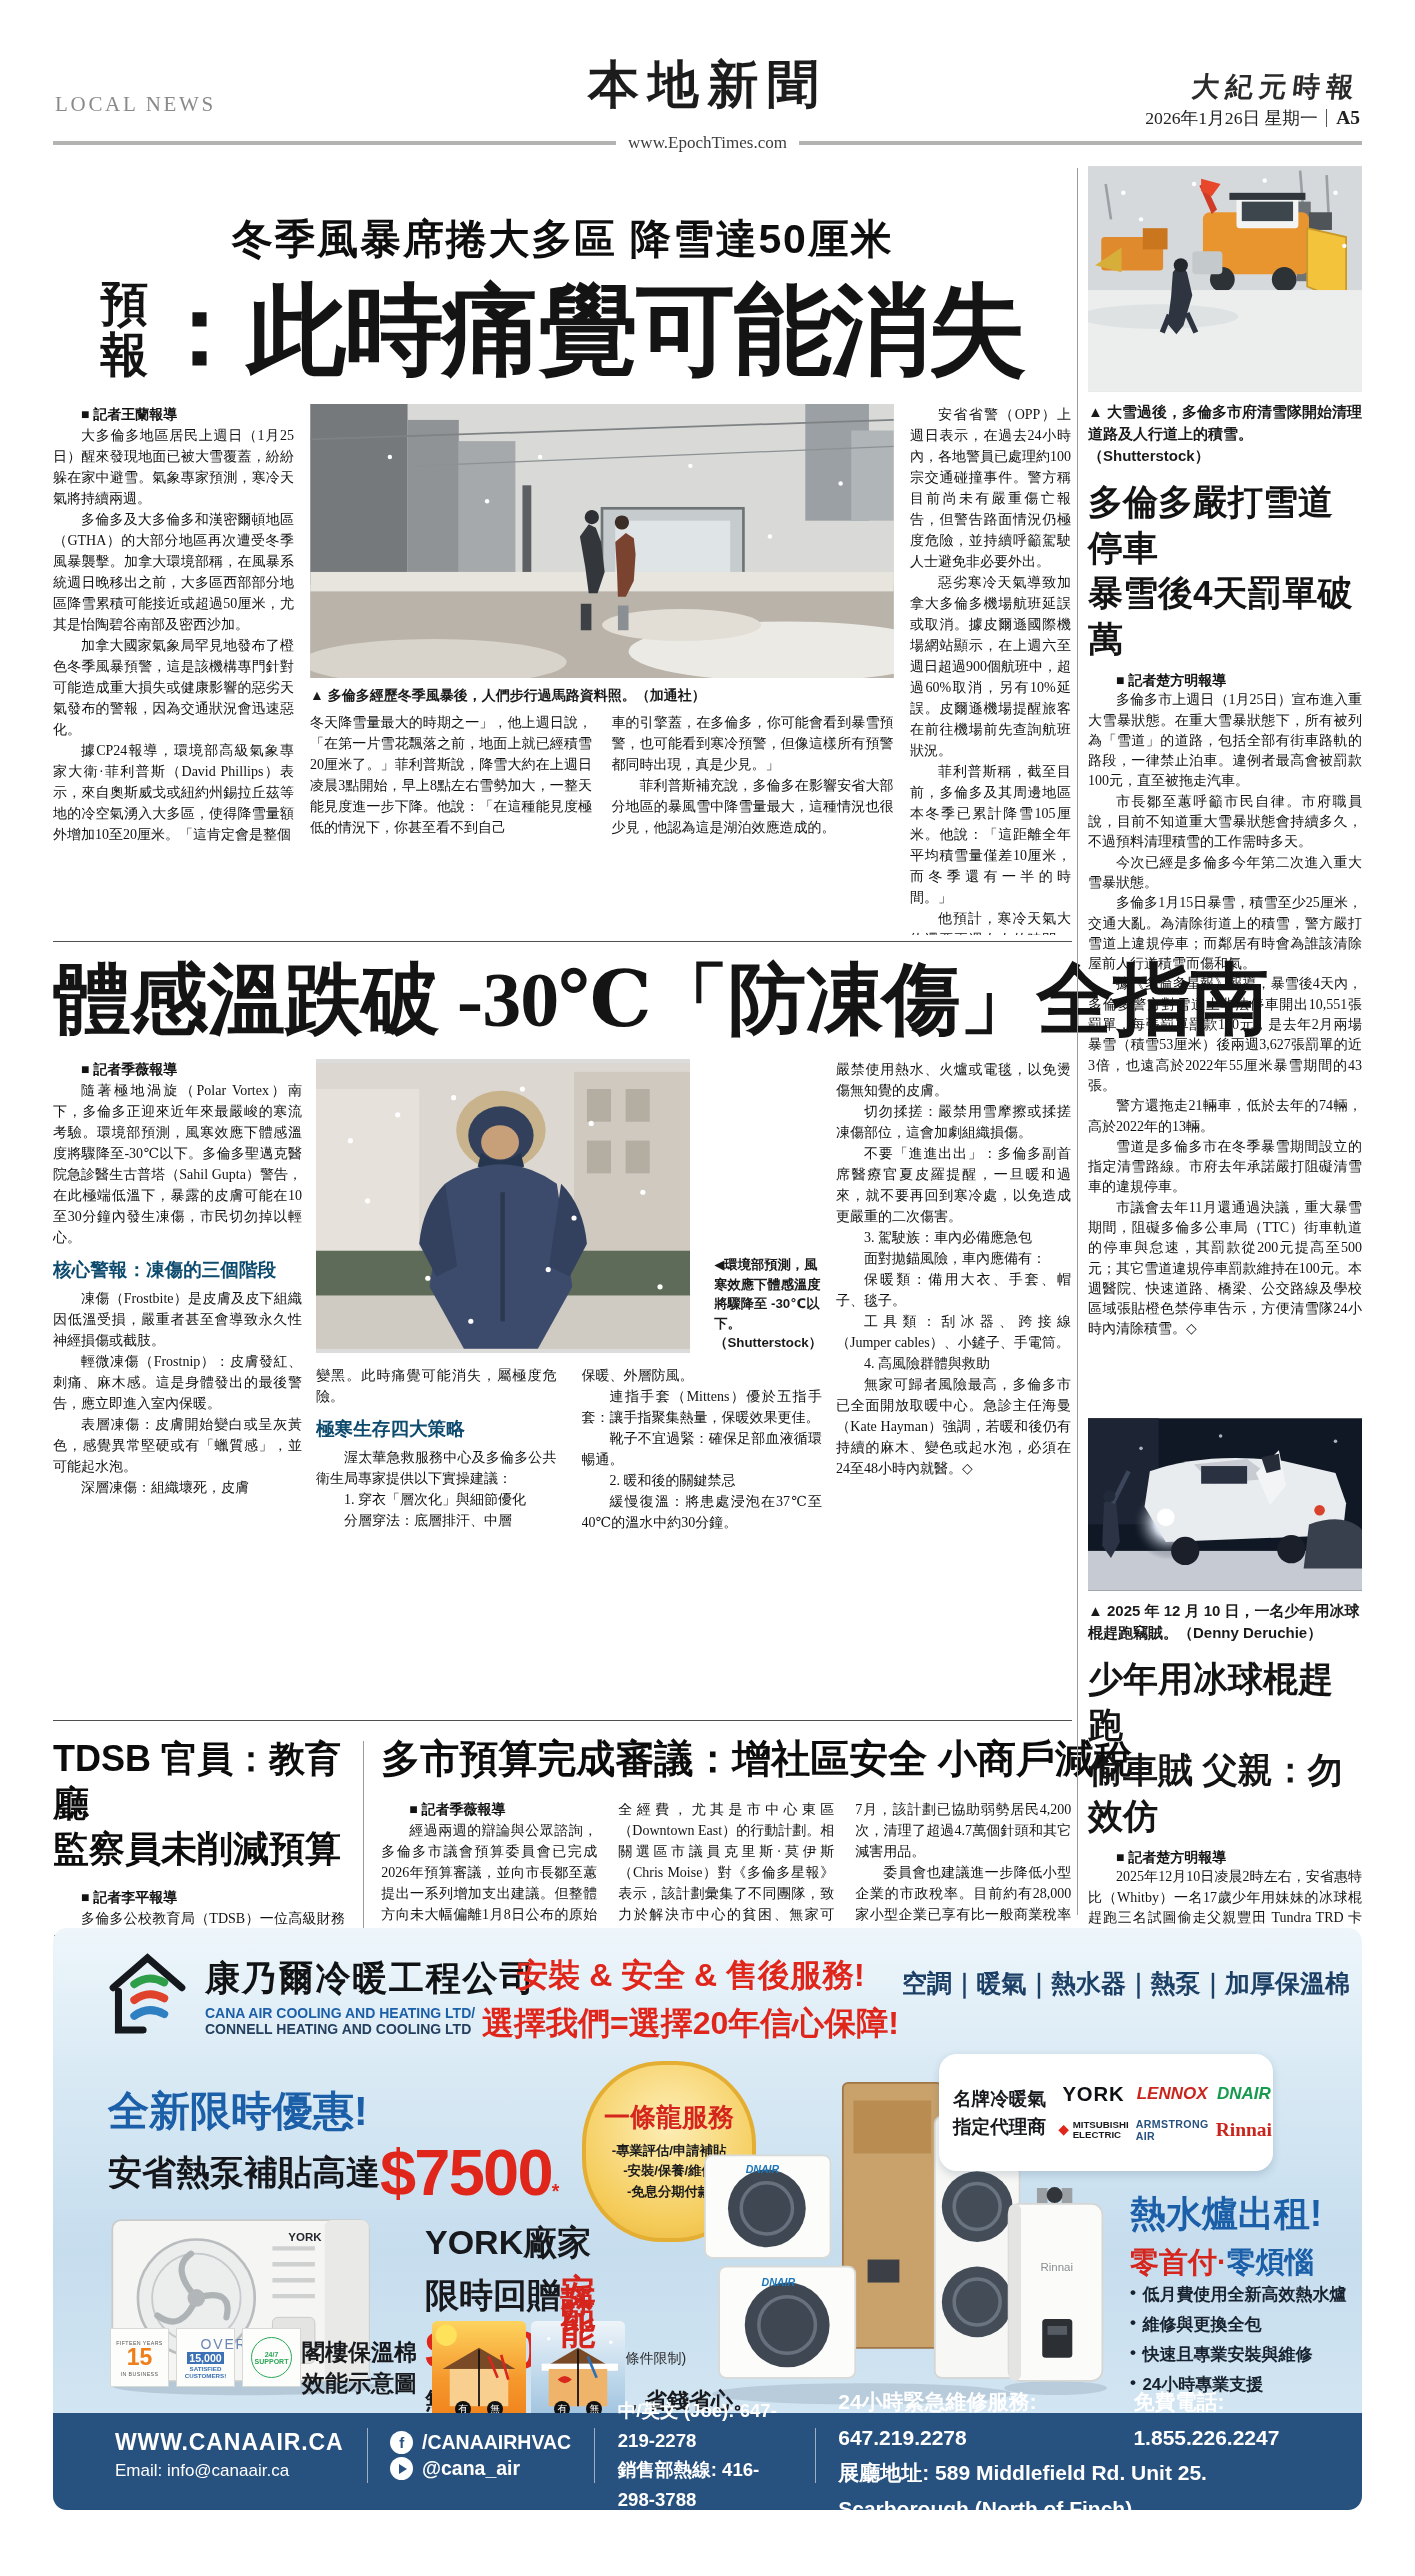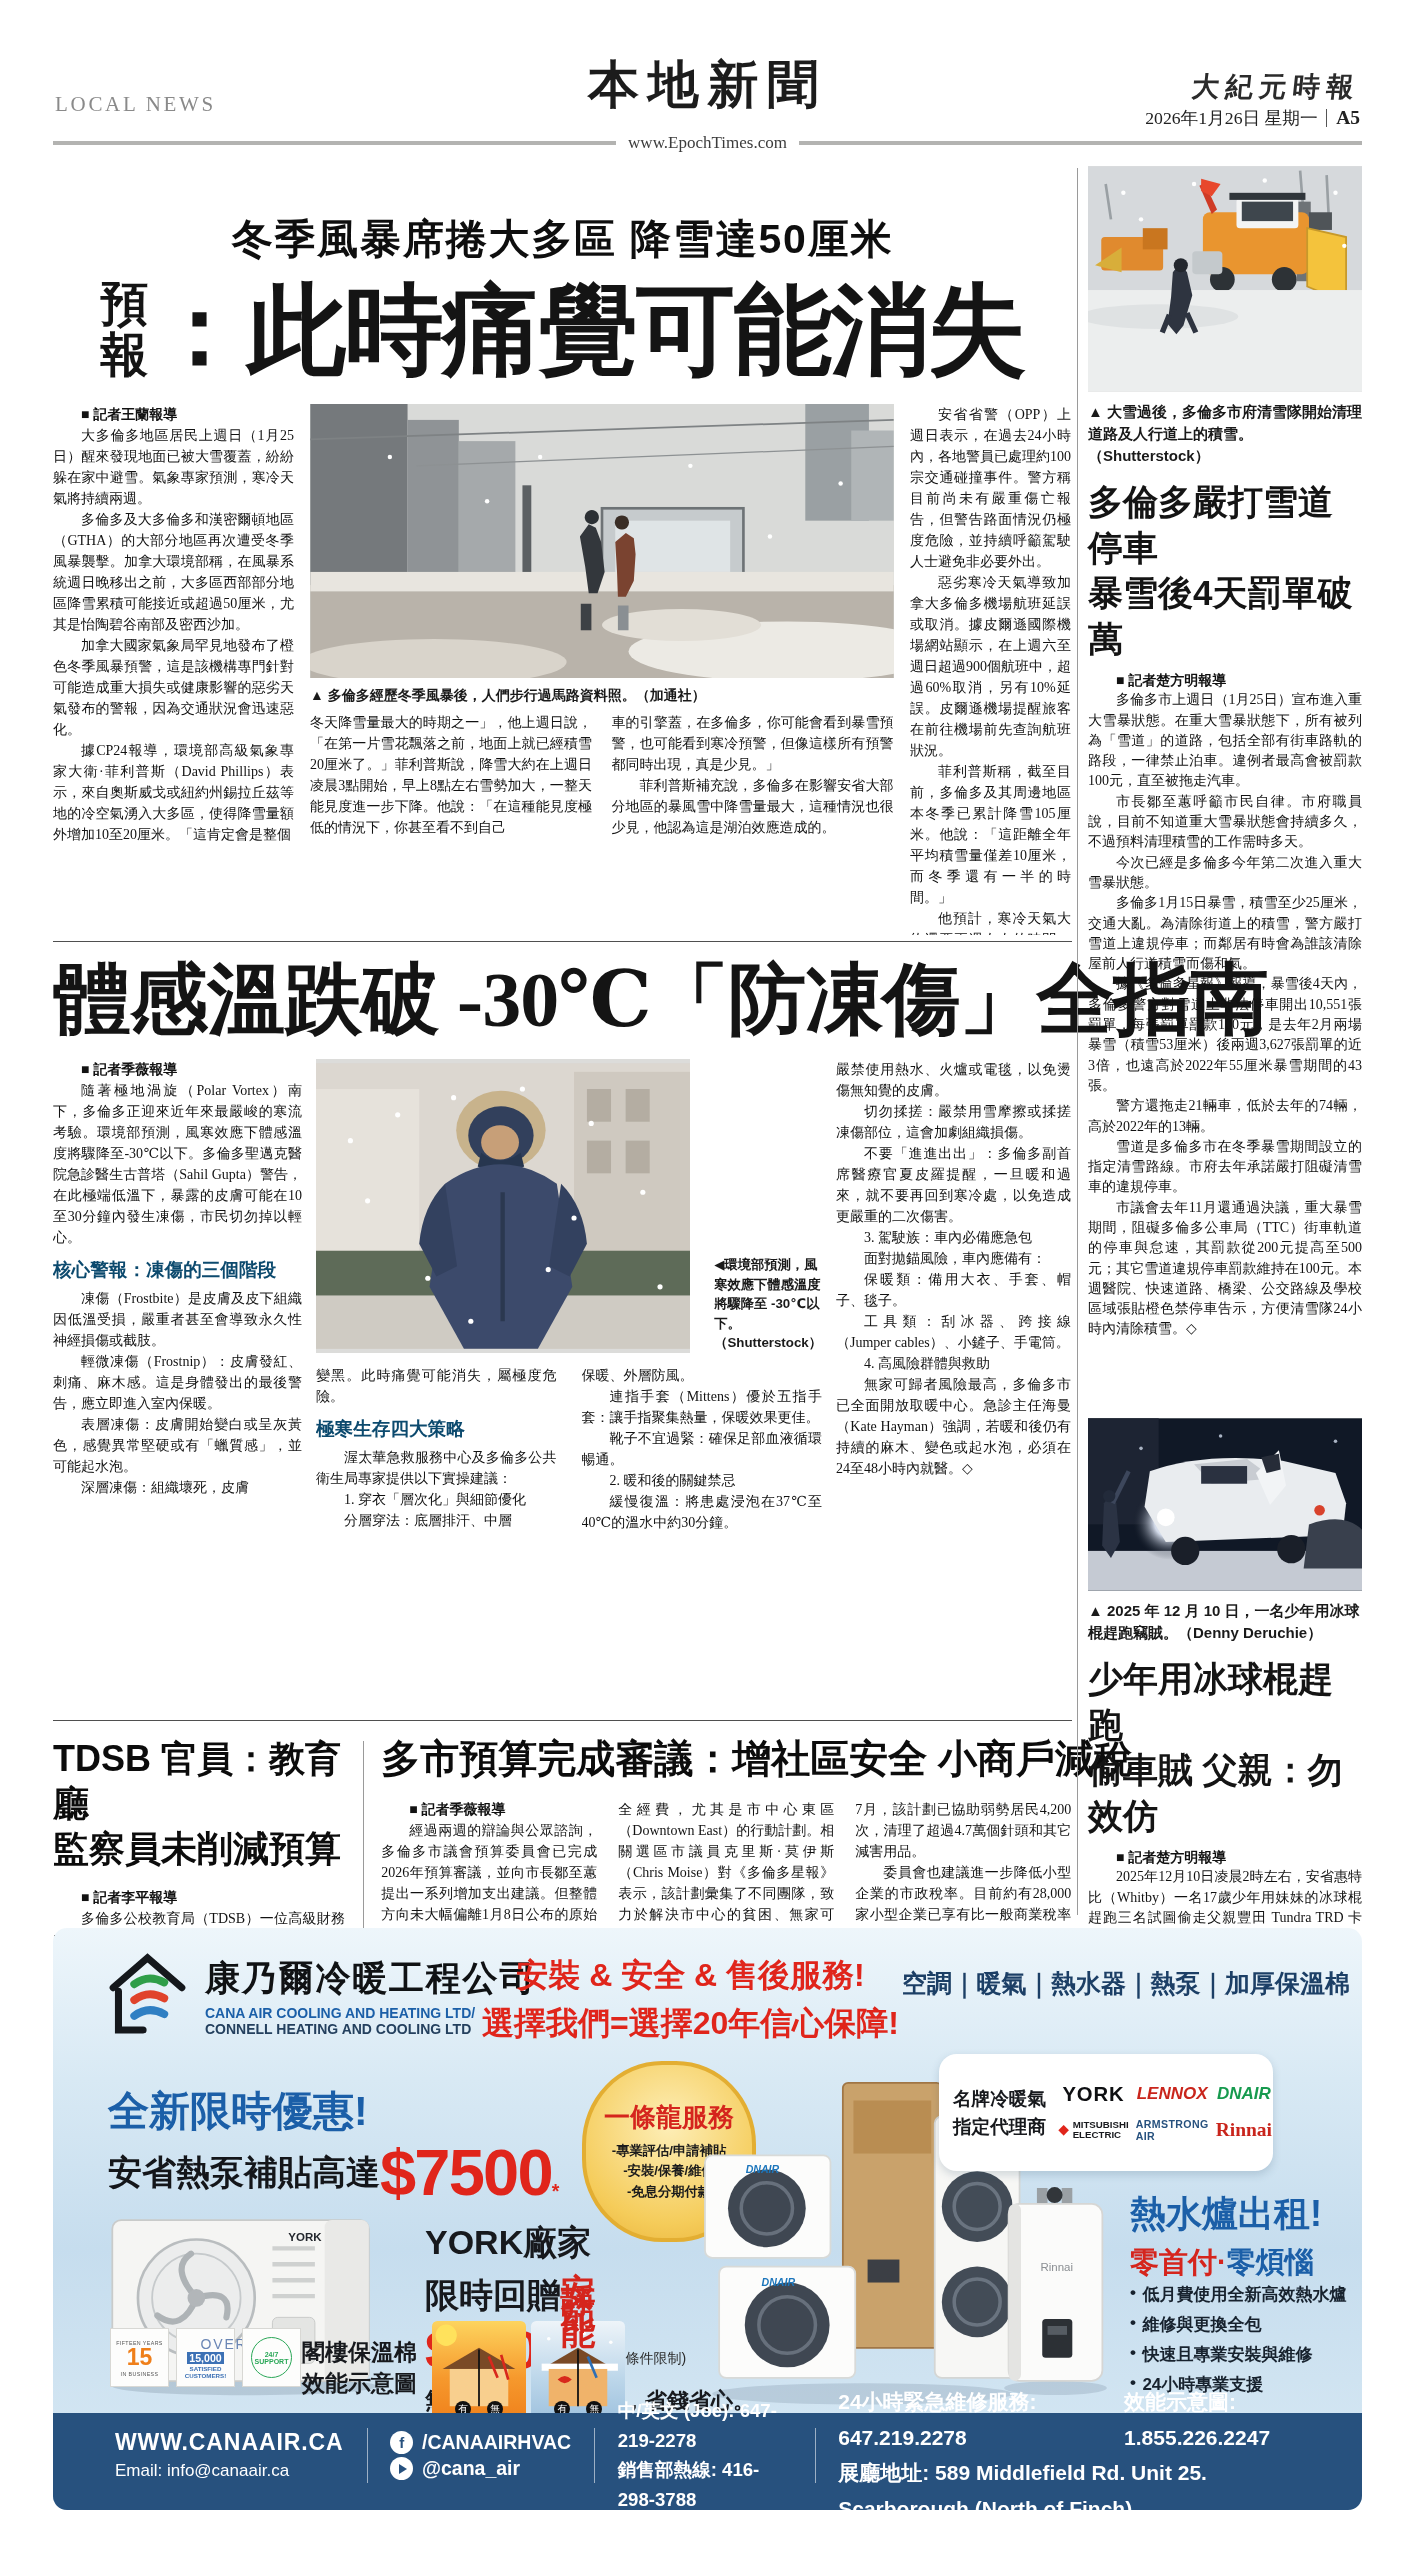--- a/index.html
+++ b/index.html
@@ -682,21 +682,21 @@
       </div>
       <div class="vdiv"></div>
       <div class="ph">
         <div>中/英文 (Joe): 647-219-2278</div>
         <div>銷售部熱線: 416-298-3788</div>
       </div>
       <div class="vdiv"></div>
       <div class="sec4">
         <div class="row">
           <span>24小時緊急維修服務: 647.219.2278</span>
-          <span>效能示意圖: 1.855.226.2247</span>
+          <span>免費電話: 1.855.226.2247</span>
         </div>
         <div>展廳地址: 589 Middlefield Rd. Unit 25. Scarborough (North of Finch)</div>
       </div>
     </div>
   </div>
 
 </div>
 
 
 </body></html>

